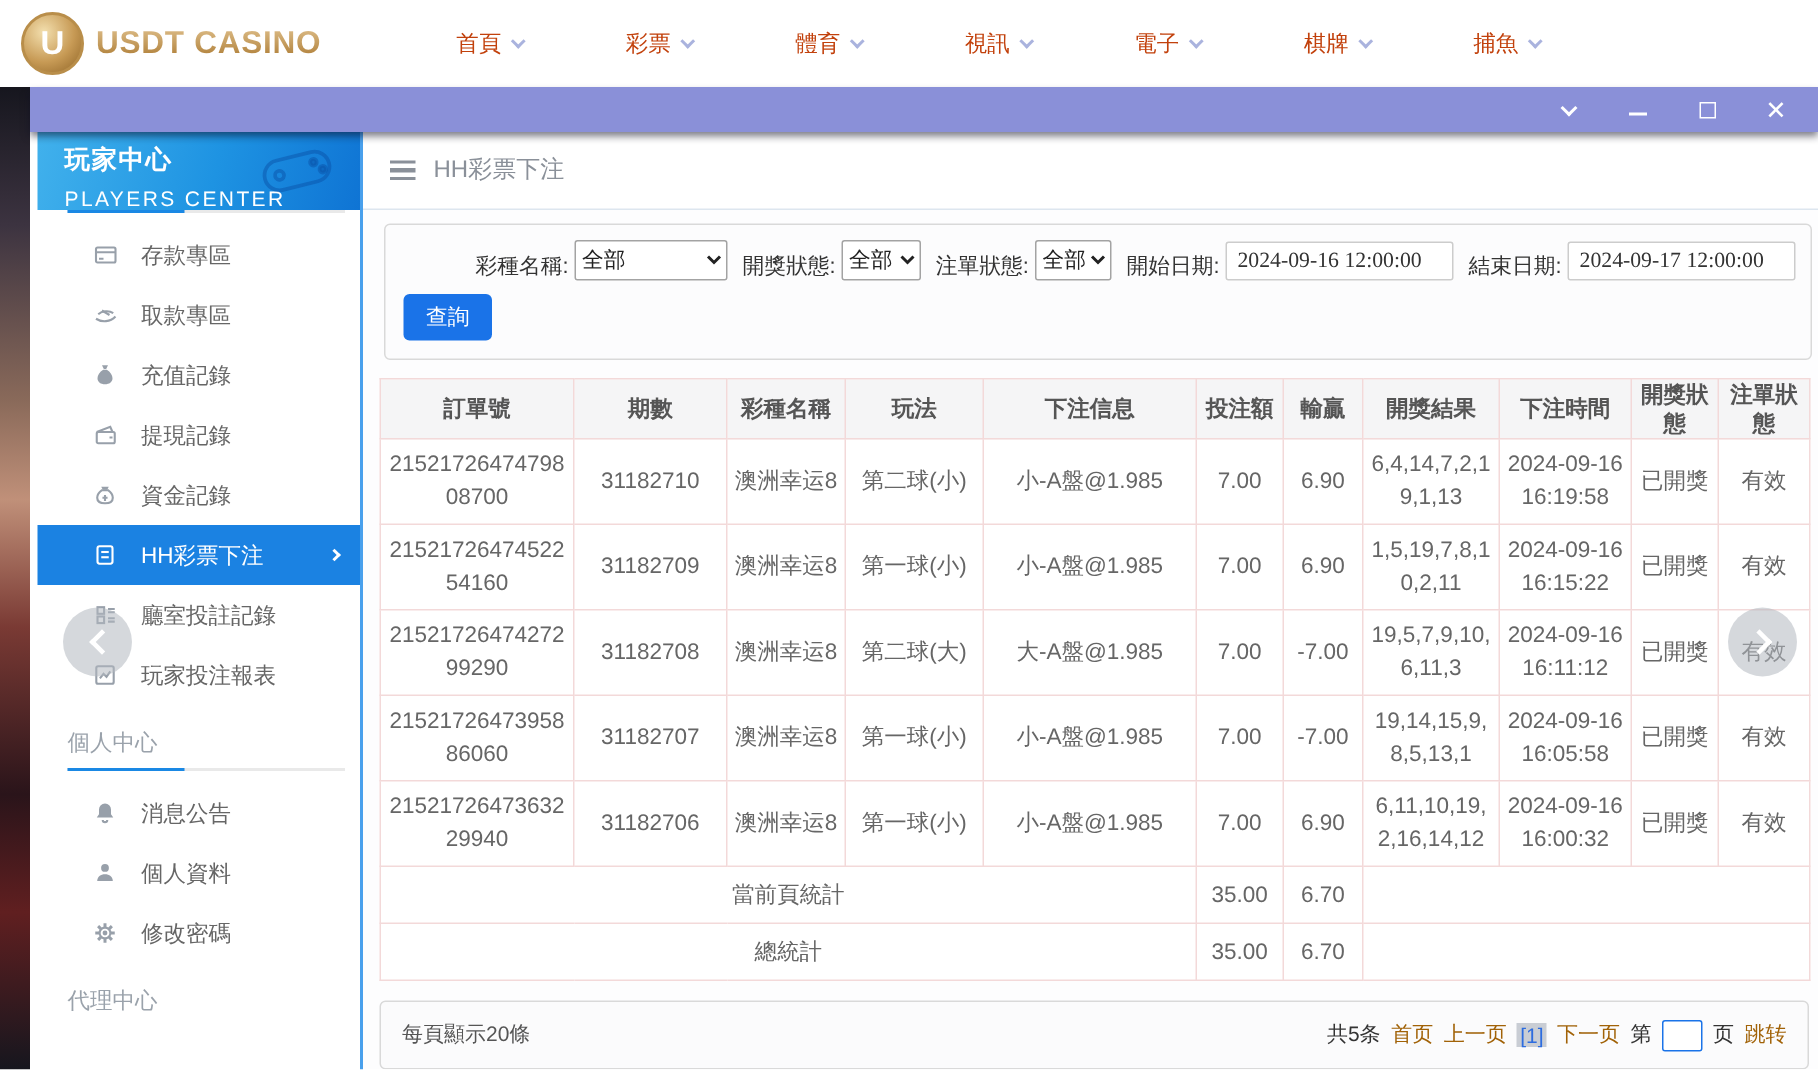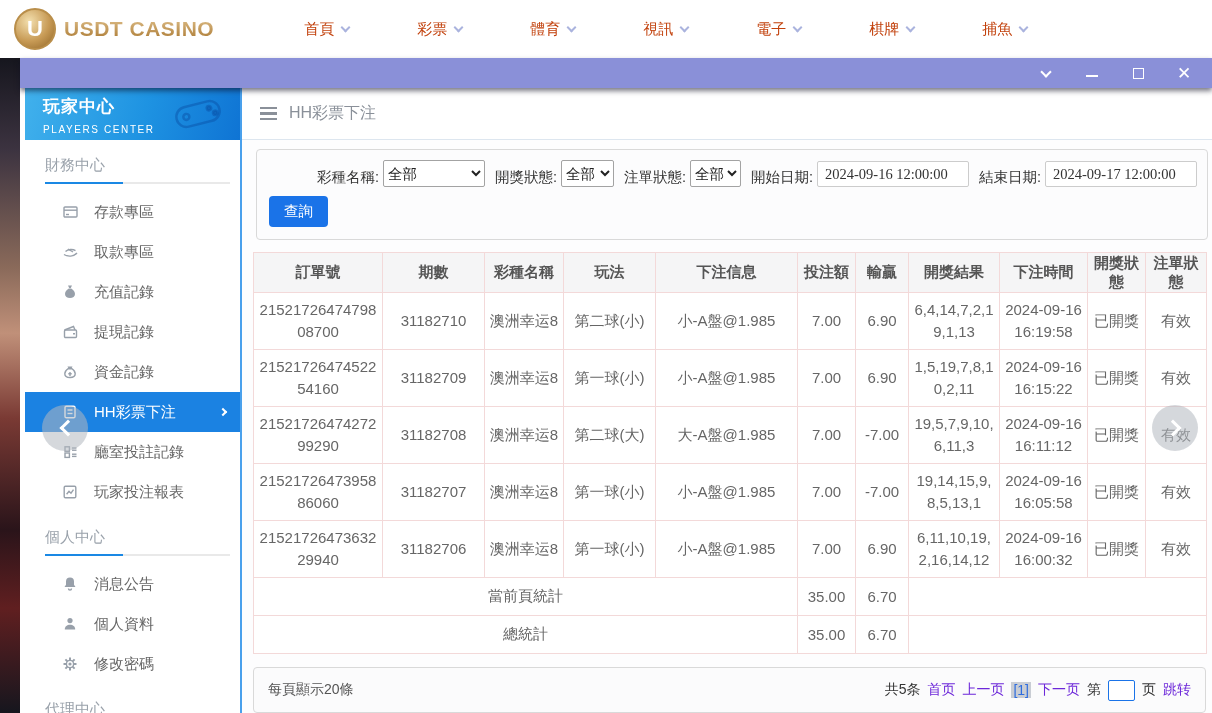--- a/index.html
+++ b/index.html
@@ -40,21 +40,21 @@
   .wc-max { width:11px; height:11px; border:1.6px solid #fff; }
   .wc-close { font-size:17px; line-height:1; }
 
   .modal-body { position:absolute; left:0; top:30px; width:100%; height:625px; display:flex; padding-left:5px; background:#fff; }
 
   
   .sidebar { width:215px; flex-shrink:0; background:#fff; }
   .sb-header { height:52px; background:linear-gradient(105deg,#41b1ec 0%,#1e93e2 55%,#0f74d4 100%);
     color:#fff; padding:7px 0 16px 18px; position:relative; overflow:hidden; }
   .sb-title { font-size:17px; font-weight:bold; letter-spacing:1px; }
-  .sb-sub { font-size:10px; letter-spacing:1.6px; margin-top:6px; }
+  .sb-sub { font-size:14px; letter-spacing:1.6px; margin-top:6px; }
   .sb-gamepad { position:absolute; right:6px; top:2px; opacity:.85; }
   .sb-heading { color:#9aa2ab; font-size:15px; padding:16px 0 7px 20px; }
   .sb-underline { height:2px; background:#e9e9e9; margin:0 10px 8px 20px; position:relative; }
   .sb-underline i { position:absolute; left:0; top:0; height:2px; width:78px; background:#1a88e4; }
   .sb-item { height:40px; display:flex; align-items:center; padding-left:36px; gap:15px;
     color:#666; font-size:15px; cursor:pointer; position:relative; }
   .sb-item .sicon { width:18px; display:flex; justify-content:center; }
   .sb-item svg { stroke:#98a0aa; fill:none; stroke-width:1.4; }
   .sb-item svg .fill { fill:#98a0aa; stroke:none; }
   .sb-item.active { background:#1b82e2; color:#fff; }
@@ -93,21 +93,21 @@
   .bets tfoot td { height:38px; color:#666; font-size:15px; }
   .bets th:nth-child(1){width:129px}.bets th:nth-child(2){width:102px}.bets th:nth-child(3){width:79px}
   .bets th:nth-child(4){width:92px}.bets th:nth-child(5){width:142px}.bets th:nth-child(6){width:58px}
   .bets th:nth-child(7){width:53px}.bets th:nth-child(8){width:91px}.bets th:nth-child(9){width:88px}
   .bets th:nth-child(10){width:58px}.bets th:nth-child(11){width:61px}
 
   .footer-bar { margin:13px 0 0 11px; width:953px; height:46px; border:1px solid #d9d9d9; border-radius:4px;
     background:#fbfbfc; display:flex; align-items:center; justify-content:space-between; padding:0 14px; }
   .pagesize { color:#555; font-size:14px; }
   .pagination { display:flex; align-items:center; gap:7px; font-size:14px; color:#333; }
-  .pg-link { color:#6d28d9; cursor:pointer; }
+  .pg-link { color:#a16207; cursor:pointer; }
   .pg-current { background:#c9cdd4; color:#2d6cdf; padding:0 2px; cursor:pointer; }
   .pg-input { width:27px; height:21px; border:1px solid #1a73e8; border-radius:2px; font-size:13px; text-align:center; }
 
   
   .float-circle { position:absolute; width:46px; height:46px; border-radius:50%;
     background:rgba(178,184,192,.55); display:flex; align-items:center; justify-content:center;
     z-index:6; cursor:pointer; }
   .fc-left { left:22px; top:347px; }
   .fc-right { left:1132px; top:347px; }
   .fc-chev { width:12px; height:12px; border-right:3px solid #fff; border-bottom:3px solid #fff; }
@@ -181,21 +181,20 @@
           <svg class="sb-gamepad" width="72" height="48" viewBox="0 0 72 48">
             <g transform="rotate(-14 36 24)" fill="none" stroke="rgba(10,80,165,.55)" stroke-width="2.5">
               <rect x="14" y="14" width="44" height="20" rx="10"></rect>
               <circle cx="24" cy="24" r="3"></circle>
               <circle cx="48" cy="21" r="2.2" fill="rgba(10,80,165,.55)"></circle>
               <circle cx="53" cy="27" r="2.2" fill="rgba(10,80,165,.55)"></circle>
             </g>
           </svg>
         </div>
 
-        <div class="sb-heading">財務中心</div>
         <div class="sb-underline">
             <i></i>
           </div>
 
         <div class="sb-item">
           <span class="sicon">
             <svg width="17" height="16" viewBox="0 0 16 16">
                 <rect x="1.5" y="3" width="13" height="10" rx="1"></rect>
                 <line x1="1.5" y1="6.2" x2="14.5" y2="6.2"></line>
                 <line x1="3.5" y1="10.5" x2="6.5" y2="10.5"></line>

